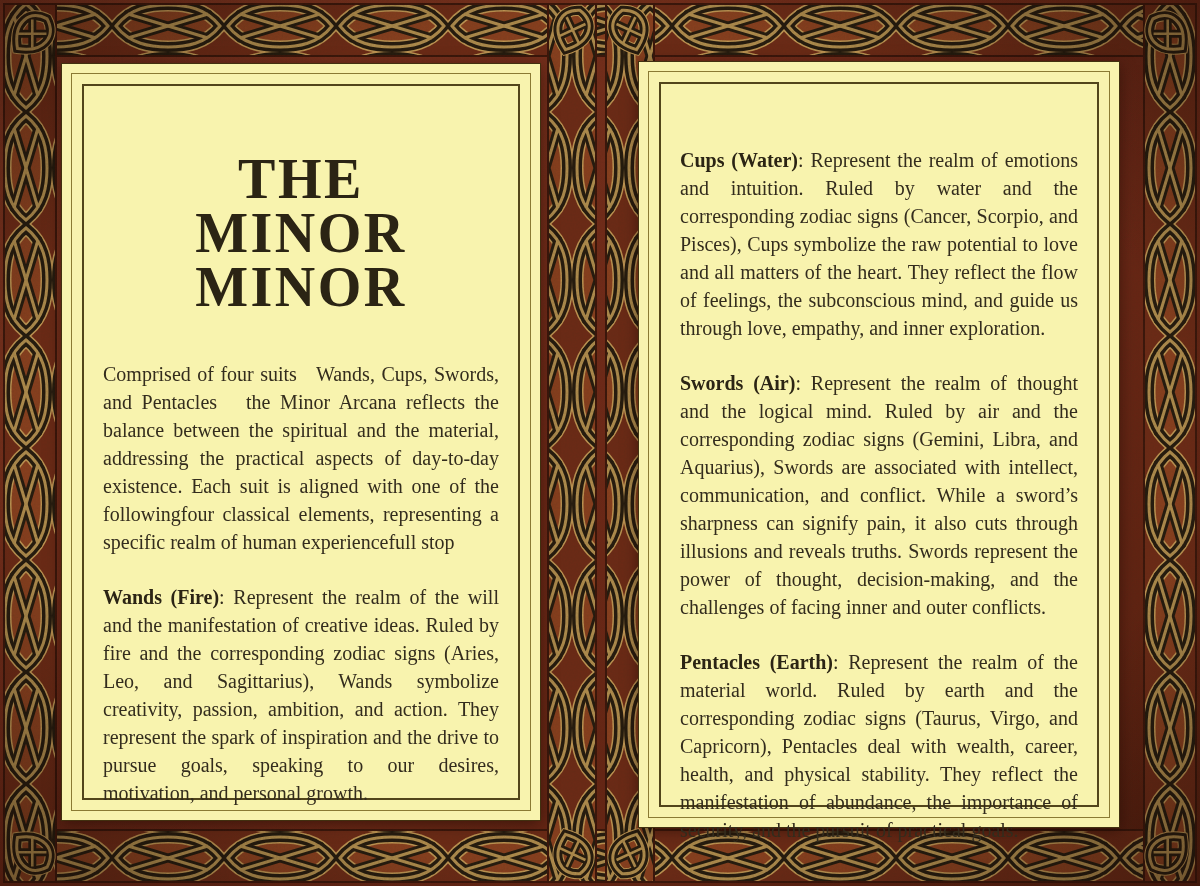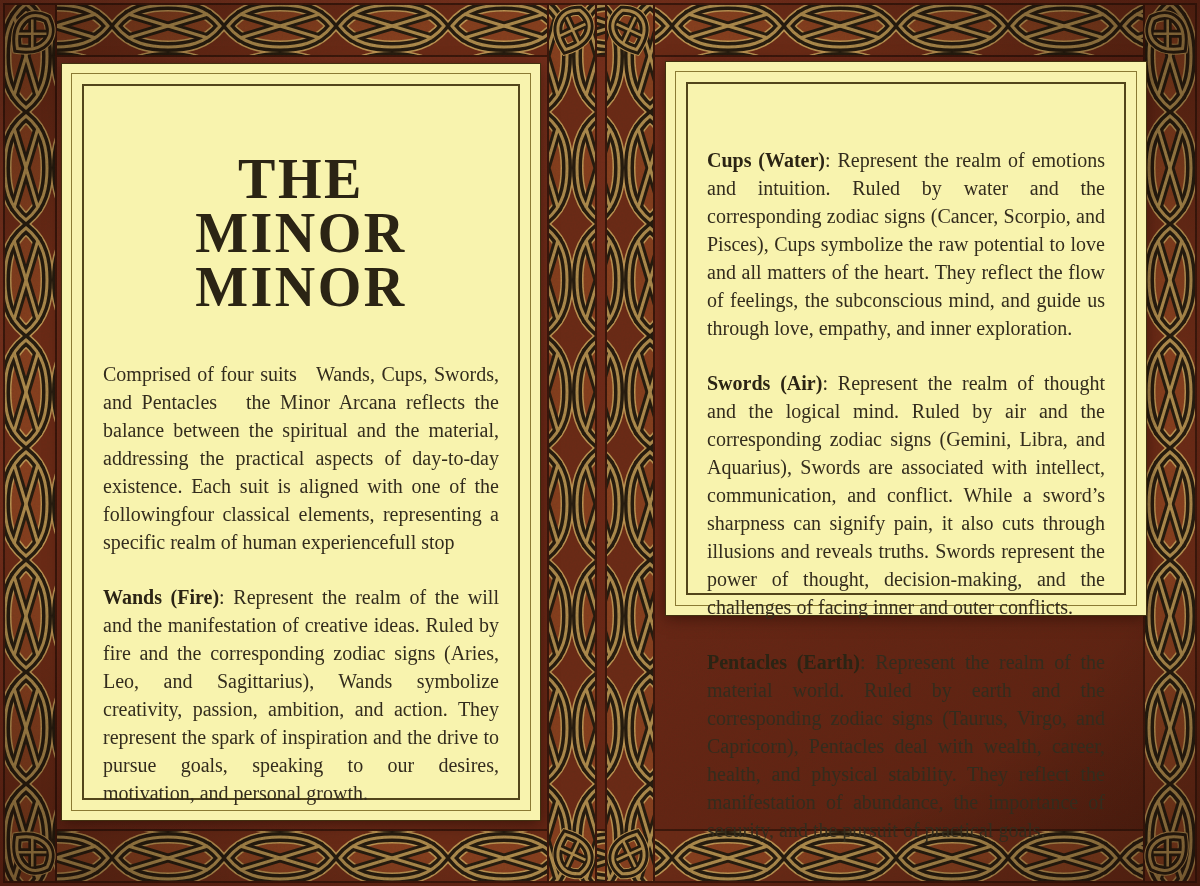--- a/index.html
+++ b/index.html
@@ -10,21 +10,21 @@
     font-family: "Liberation Serif", serif;
   }
   svg.bg { position: absolute; left: 0; top: 0; z-index: 0; display: block; }
 
   .page {
     position: absolute; z-index: 2;
     background: #f8f3ae;
     box-shadow: 0 0 0 1px #41300f, 0 3px 14px rgba(28,8,2,0.55);
   }
   .page-left  { left: 62px; top: 64px; width: 478px; height: 756px; }
-  .page-right { left: 666px; top: 62px; width: 480px; height: 553px; }
+  .page-right { left: 639px; top: 62px; width: 480px; height: 765px; }
 
   .rule-outer {
     position: absolute; inset: 9px;
     border: 1.5px solid #8a7a33;
     pointer-events: none;
   }
   .rule-inner {
     position: absolute; inset: 20px;
     border: 2px solid #52451b;
     pointer-events: none;

